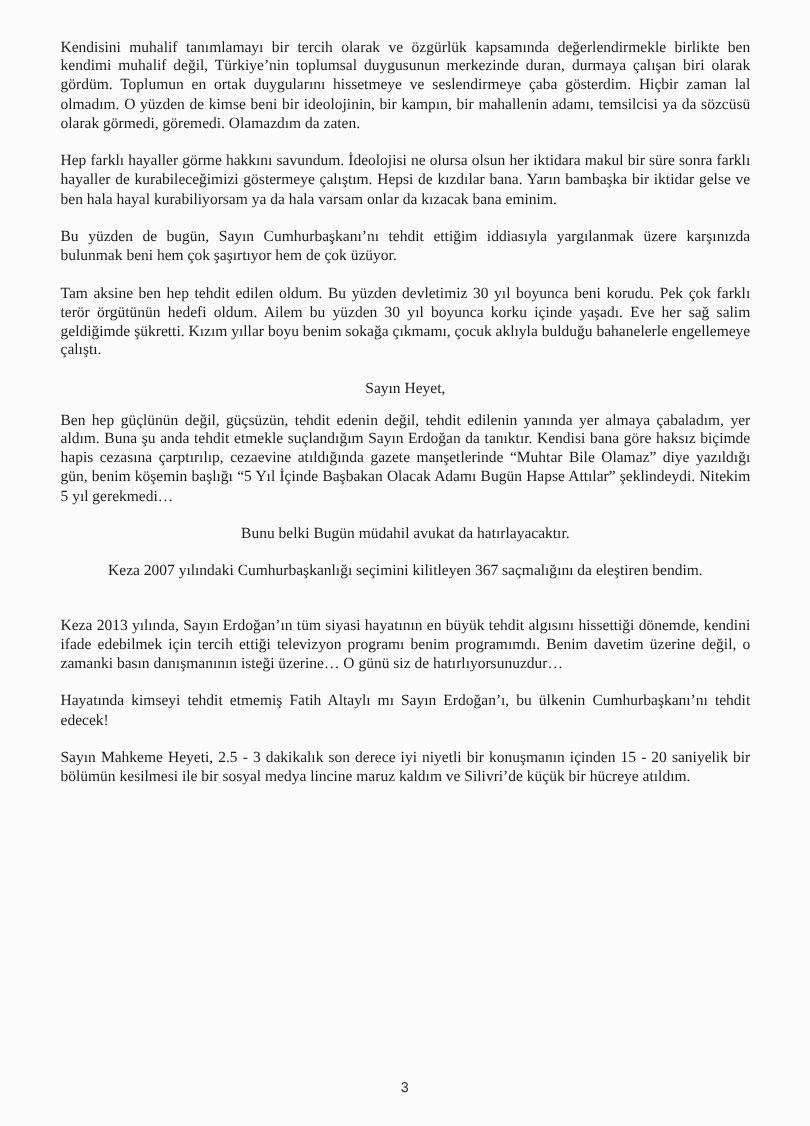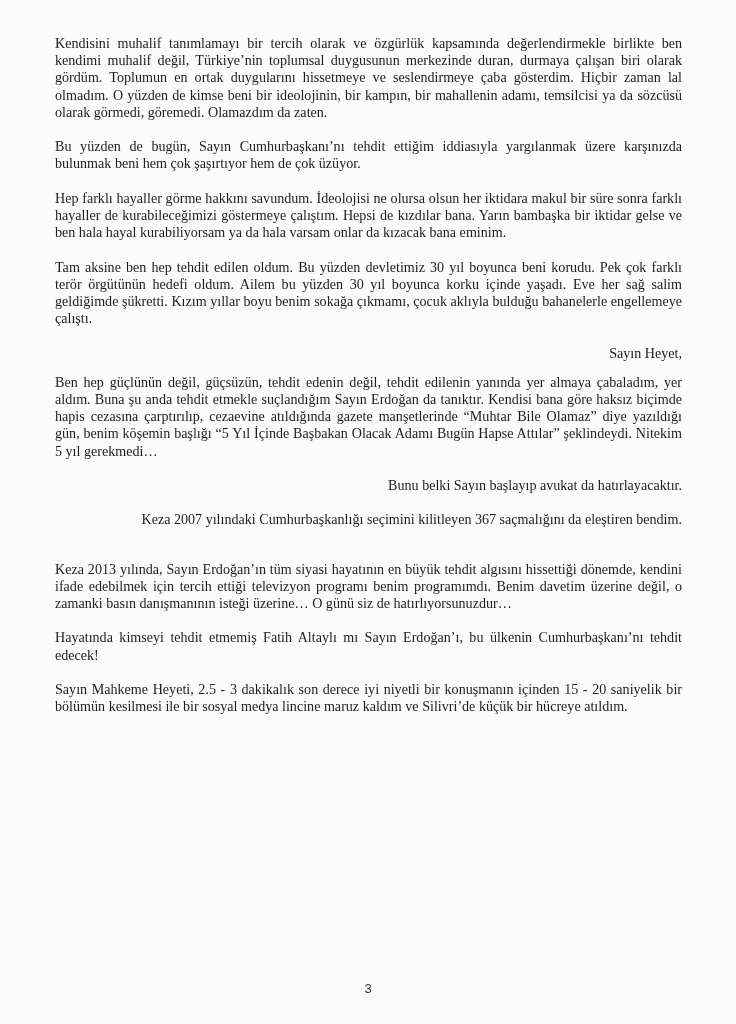--- a/index.html
+++ b/index.html
@@ -18,45 +18,45 @@
       font-family: "Liberation Serif", serif;
       font-size: 14.1px;
       line-height: 17.2px;
       color: #1c1c1c;
     }
     .para {
       margin: 0 0 17.2px 0;
       text-align: justify;
       text-justify: inter-word;
     }
-    .para.nojust { text-align: right; }
+    .para.nojust { text-align: center; }
     .salutation { margin: 0; }
     .after-salutation { margin-top: 12px; }
     .gap-extra { margin-top: 32px; }
     .page-number {
       position: absolute;
       left: 0;
       width: 736px;
       top: 981px;
       text-align: center;
       font-family: "Liberation Sans", sans-serif;
       font-size: 13px;
       color: #333;
     }
   </style>
 </head>
 <body>
 
 <div class="page">
   <p class="para">Kendisini muhalif tanımlamayı bir tercih olarak ve özgürlük kapsamında değerlendirmekle birlikte ben kendimi muhalif değil, Türkiye’nin toplumsal duygusunun merkezinde duran, durmaya çalışan biri olarak gördüm. Toplumun en ortak duygularını hissetmeye ve seslendirmeye çaba gösterdim. Hiçbir zaman lal olmadım. O yüzden de kimse beni bir ideolojinin, bir kampın, bir mahallenin adamı, temsilcisi ya da sözcüsü olarak görmedi, göremedi. Olamazdım da zaten.</p>
+  <p class="para">Hep farklı hayaller görme hakkını savundum. İdeolojisi ne olursa olsun her iktidara makul bir süre sonra farklı hayaller de kurabileceğimizi göstermeye çalıştım. Hepsi de kızdılar bana. Yarın bambaşka bir iktidar gelse ve ben hala hayal kurabiliyorsam ya da hala varsam onlar da kızacak bana eminim.</p>
   <p class="para">Bu yüzden de bugün, Sayın Cumhurbaşkanı’nı tehdit ettiğim iddiasıyla yargılanmak üzere karşınızda bulunmak beni hem çok şaşırtıyor hem de çok üzüyor.</p>
-  <p class="para">Hep farklı hayaller görme hakkını savundum. İdeolojisi ne olursa olsun her iktidara makul bir süre sonra farklı hayaller de kurabileceğimizi göstermeye çalıştım. Hepsi de kızdılar bana. Yarın bambaşka bir iktidar gelse ve ben hala hayal kurabiliyorsam ya da hala varsam onlar da kızacak bana eminim.</p>
   <p class="para">Tam aksine ben hep tehdit edilen oldum. Bu yüzden devletimiz 30 yıl boyunca beni korudu. Pek çok farklı terör örgütünün hedefi oldum. Ailem bu yüzden 30 yıl boyunca korku içinde yaşadı. Eve her sağ salim geldiğimde şükretti. Kızım yıllar boyu benim sokağa çıkmamı, çocuk aklıyla bulduğu bahanelerle engellemeye çalıştı.</p>
   <p class="para salutation nojust">Sayın Heyet,</p>
   <p class="para after-salutation">Ben hep güçlünün değil, güçsüzün, tehdit edenin değil, tehdit edilenin yanında yer almaya çabaladım, yer aldım. Buna şu anda tehdit etmekle suçlandığım Sayın Erdoğan da tanıktır. Kendisi bana göre haksız biçimde hapis cezasına çarptırılıp, cezaevine atıldığında gazete manşetlerinde “Muhtar Bile Olamaz” diye yazıldığı gün, benim köşemin başlığı “5 Yıl İçinde Başbakan Olacak Adamı Bugün Hapse Attılar” şeklindeydi. Nitekim 5 yıl gerekmedi…</p>
-  <p class="para nojust">Bunu belki Sayın başlayıp avukat da hatırlayacaktır.</p>
+  <p class="para nojust">Bunu belki Bugün müdahil avukat da hatırlayacaktır.</p>
   <p class="para nojust">Keza 2007 yılındaki Cumhurbaşkanlığı seçimini kilitleyen 367 saçmalığını da eleştiren bendim.</p>
   <p class="para gap-extra">Keza 2013 yılında, Sayın Erdoğan’ın tüm siyasi hayatının en büyük tehdit algısını hissettiği dönemde, kendini ifade edebilmek için tercih ettiği televizyon programı benim programımdı. Benim davetim üzerine değil, o zamanki basın danışmanının isteği üzerine… O günü siz de hatırlıyorsunuzdur…</p>
   <p class="para">Hayatında kimseyi tehdit etmemiş Fatih Altaylı mı Sayın Erdoğan’ı, bu ülkenin Cumhurbaşkanı’nı tehdit edecek!</p>
   <p class="para">Sayın Mahkeme Heyeti,  2.5 - 3 dakikalık son derece iyi niyetli bir konuşmanın içinden 15 - 20 saniyelik bir bölümün kesilmesi ile bir sosyal medya lincine maruz kaldım ve Silivri’de küçük bir hücreye atıldım.</p>
 </div>
 
 <div class="page-number">3</div>
 
 </body></html>

